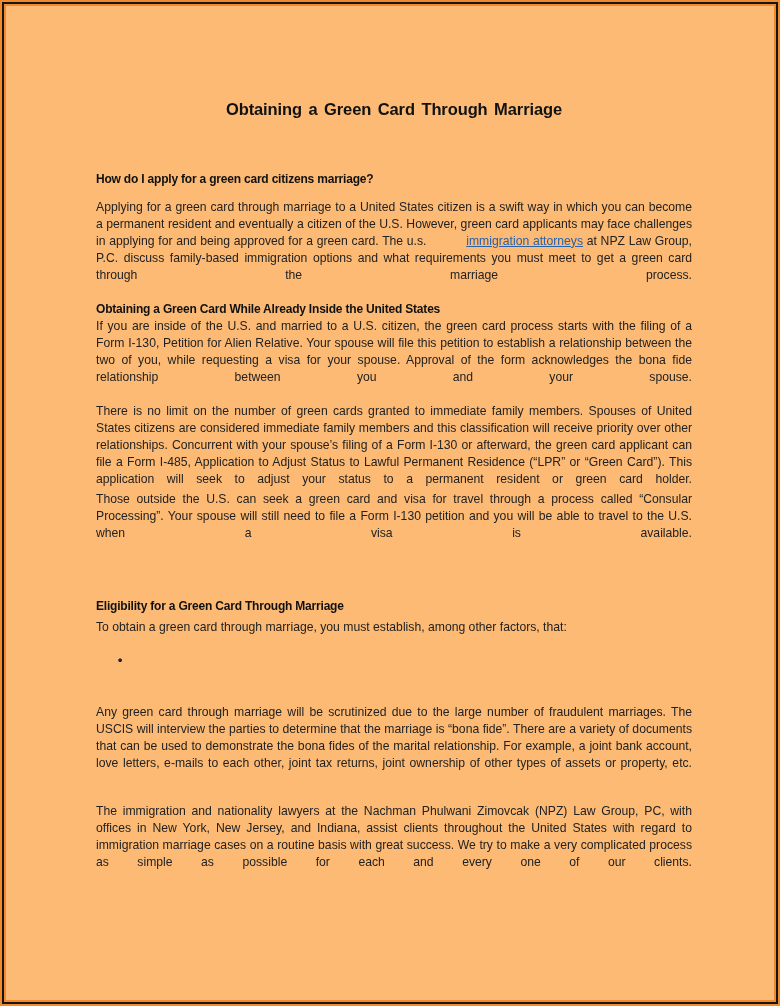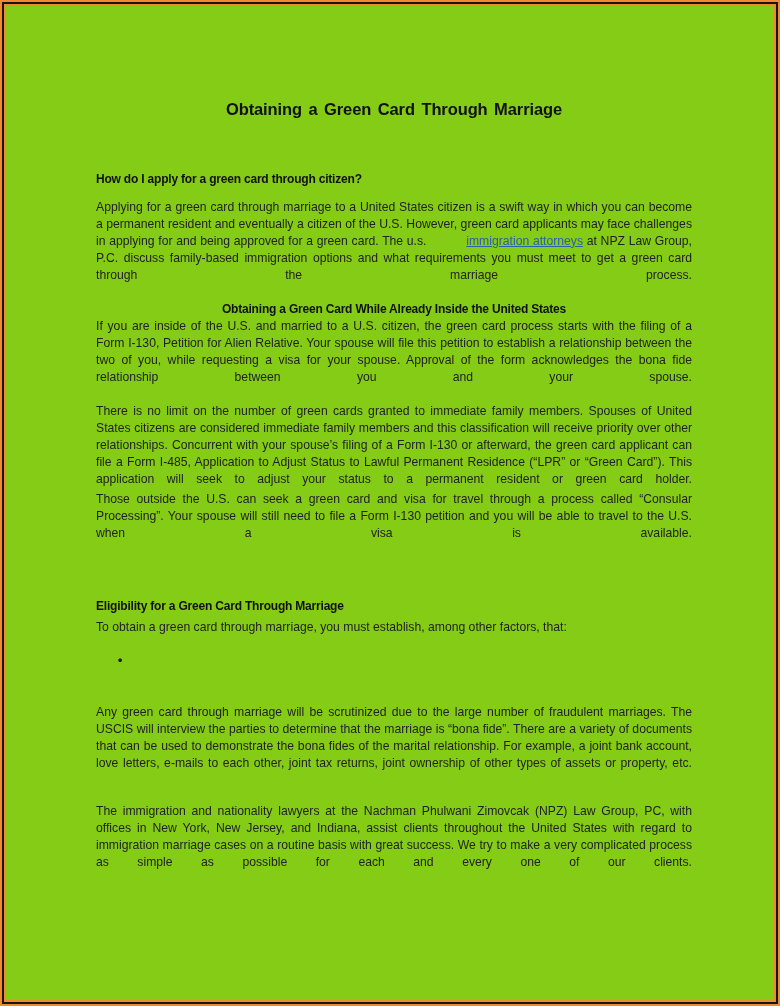--- a/index.html
+++ b/index.html
@@ -3,21 +3,21 @@
 <meta charset="utf-8">
 <style>
   html, body { margin:0; padding:0; }
   body {
     width:780px; height:1006px; overflow:hidden; background:#f08a2c;
     font-family:"Liberation Sans", sans-serif; color:#1a1a1a;
   }
   .frame-outer { position:absolute; left:0; top:0; width:780px; height:1006px; background:#f08a2c; }
   .frame-black { position:absolute; left:2px; top:2px; right:2px; bottom:2px; background:#151515; }
   .frame-inner { position:absolute; left:4px; top:4px; right:4px; bottom:4px; background:#f08a2c; }
-  .page { position:absolute; left:6px; top:6px; right:6px; bottom:6px; background:#84cc16; }
+  .page { position:absolute; left:6px; top:6px; right:6px; bottom:6px; background:#fdba74; }
   .doc { position:absolute; left:90px; top:0; width:596px; }
   .title {
     position:absolute; left:0; width:596px; top:94px; text-align:center;
     font-size:16.5px; font-weight:bold; color:#111; letter-spacing:-0.1px; word-spacing:2px;
   }
   .block { position:absolute; left:0; width:596px; font-size:12.2px; line-height:16.9px; color:#222; }
   .p { text-align:justify; }
   .p::after { content:""; display:inline-block; width:100%; height:0; }
   .h { font-weight:bold; color:#111; font-size:12px; letter-spacing:-0.2px; }
   a.link { color:#2a62a8; text-decoration:underline;margin-left:36px; }
@@ -30,25 +30,25 @@
 
 <div class="frame-outer"></div>
 <div class="frame-black"></div>
 <div class="frame-inner"></div>
 
 <div class="page">
   <div class="doc">
 
     <div class="title">Obtaining a Green Card Through Marriage</div>
 
-    <div class="block h" style="top:165px;">How do I apply for a green card through citizen?</div>
+    <div class="block h" style="top:165px;">How do I apply for a green card citizens marriage?</div>
 
     <div class="block p" style="top:193px;"><span>Applying for a green card through marriage to a United States citizen is a swift way in which you can become a permanent resident and eventually a citizen of the U.S. However, green card applicants may face challenges in applying for and being approved for a green card. The u.s. </span><a class="link" href="#">immigration attorneys</a><span> at NPZ Law Group, P.C. discuss family-based immigration options and what requirements you must meet to get a green card through the marriage process.</span></div>
 
-    <div class="block h" style="top:295px;text-align:center;">Obtaining a Green Card While Already Inside the United States</div>
+    <div class="block h" style="top:295px;">Obtaining a Green Card While Already Inside the United States</div>
     <div class="block p" style="top:312px;">If you are inside of the U.S. and married to a U.S. citizen, the green card process starts with the filing of a Form I-130, Petition for Alien Relative. Your spouse will file this petition to establish a relationship between the two of you, while requesting a visa for your spouse. Approval of the form acknowledges the bona fide relationship between you and your spouse.</div>
 
     <div class="block p" style="top:397px;">There is no limit on the number of green cards granted to immediate family members. Spouses of United States citizens are considered immediate family members and this classification will receive priority over other relationships. Concurrent with your spouse’s filing of a Form I-130 or afterward, the green card applicant can file a Form I-485, Application to Adjust Status to Lawful Permanent Residence (“LPR” or “Green Card”). This application will seek to adjust your status to a permanent resident or green card holder.</div>
 
     <div class="block p" style="top:485px;">Those outside the U.S. can seek a green card and visa for travel through a process called “Consular Processing”. Your spouse will still need to file a Form I-130 petition and you will be able to travel to the U.S. when a visa is available.</div>
 
     <div class="block h" style="top:592px;">Eligibility for a Green Card Through Marriage</div>
     <div class="block" style="top:613px;">To obtain a green card through marriage, you must establish, among other factors, that:</div>
 
     <ul class="block bullets" style="top:647px;">

